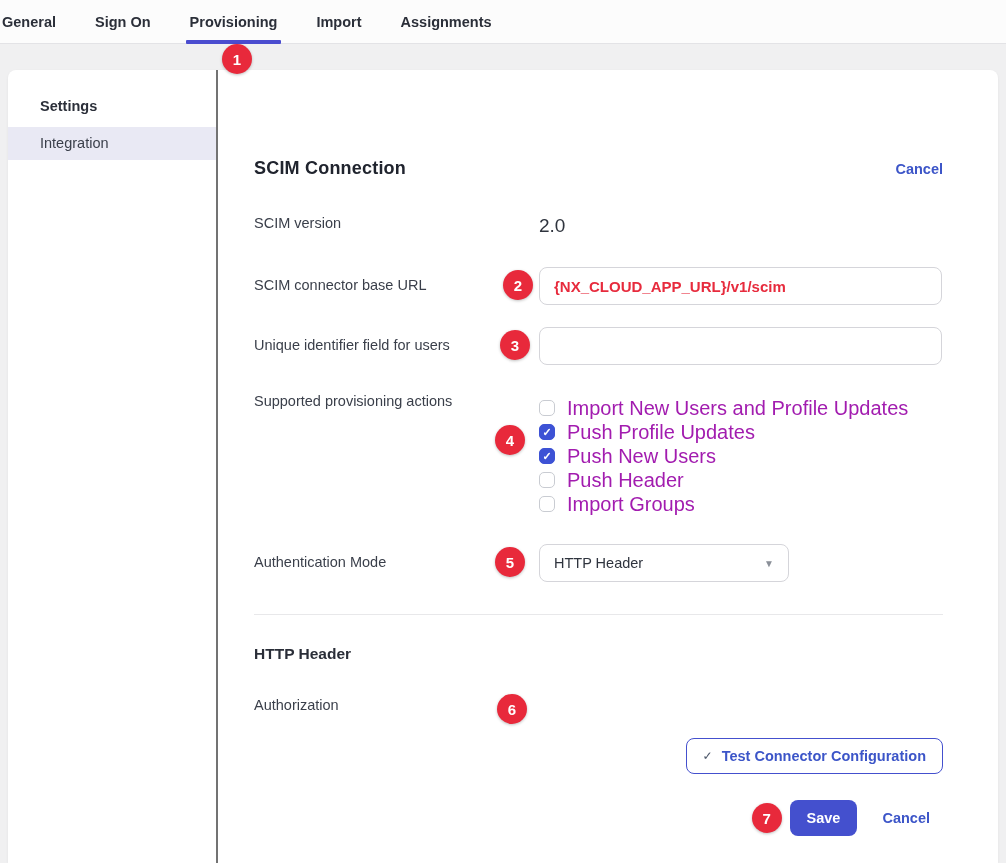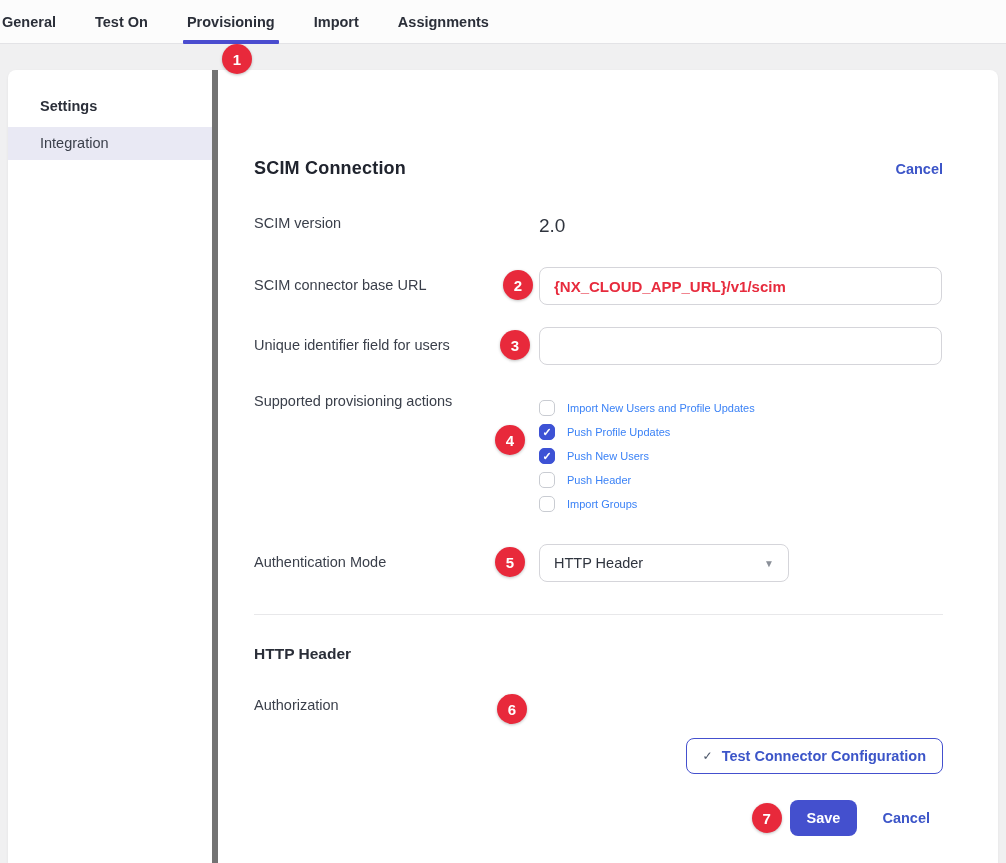--- a/index.html
+++ b/index.html
@@ -45,21 +45,21 @@
   
   .card {
     position:absolute; left:8px; right:8px; top:70px; bottom:0;
     background:#ffffff; border-radius:8px 8px 0 0;
     box-shadow:0 1px 3px rgba(0,0,0,.06);
     display:flex; z-index:1;
   }
 
   
   .sidebar {
-    width:210px; border-right:6px solid #737373;
+    width:210px; border-right:2px solid #737373;
     padding-top:28px; flex:0 0 auto;
   }
   .sidebar-heading {
     padding-left:32px; font-size:14.5px; font-weight:700; color:#2b2f39;
   }
   .sidebar-item {
     margin-top:13px; height:33px; line-height:33px;
     padding-left:32px; font-size:14.5px; color:#3a3f4a;
     cursor:pointer;
   }
@@ -109,21 +109,21 @@
   .checkbox-row { display:flex; align-items:center; height:24px; cursor:pointer; }
   .checkbox {
     width:16px; height:16px; border:1.5px solid #c9ccd2; border-radius:5px;
     background:#fff; margin-right:12px; flex:0 0 auto;
     display:flex; align-items:center; justify-content:center;
   }
   .checkbox.checked { background:#3d52d5; border-color:#3d52d5; }
   .checkbox.checked::after {
     content:"\2713"; color:#fff; font-size:11px; font-weight:700; line-height:1;
   }
-  .checkbox-label { font-size:11px; color:#3b82f6; }
+  .checkbox-label { font-size:20px; color:#a21caf; }
 
   .select-box {
     width:250px; height:38px;
     border:1px solid #d5d5da; border-radius:8px;
     display:flex; align-items:center; justify-content:space-between;
     padding:0 14px; font-size:14.5px; color:#2f343e;
     background:#fff; cursor:pointer;
   }
   .select-arrow { color:#8a8f98; font-size:10px; }
 
@@ -168,21 +168,21 @@
     font-size:14.5px; font-weight:700; padding:10px 17px; cursor:pointer;
     font-family:"Liberation Sans", sans-serif;
   }
   .row-save .link { margin-left:25px; margin-right:13px; }
 </style>
 </head>
 <body>
 
 <nav class="tabbar">
   <div class="tab">General</div>
-  <div class="tab">Test On</div>
+  <div class="tab">Sign On</div>
   <div class="tab active">Provisioning</div>
   <div class="tab">Import</div>
   <div class="tab">Assignments</div>
 </nav>
 
 <div class="badge abs" style="left:222px; top:44px;">1</div>
 
 <div class="card">
 
   <aside class="sidebar">

